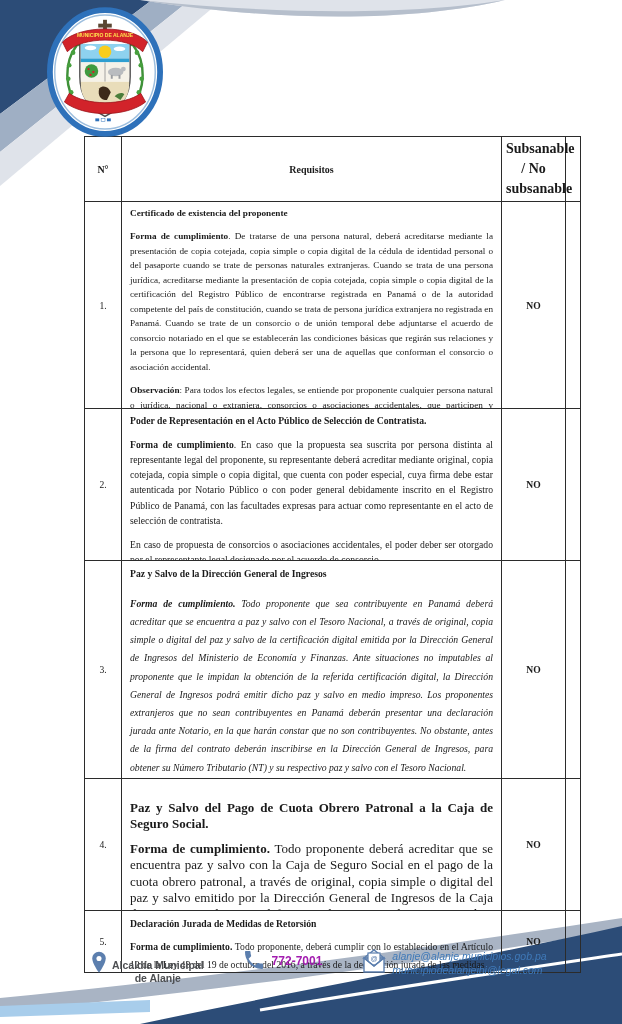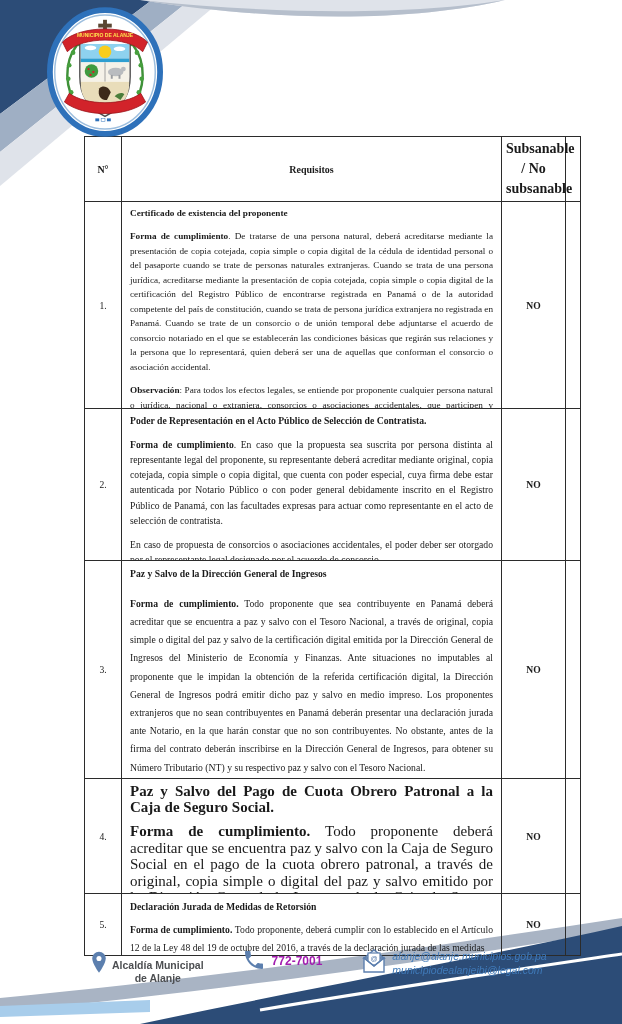--- a/index.html
+++ b/index.html
@@ -29,22 +29,22 @@
   .cellwrap{padding:3px 8px 0 8px;overflow:hidden;text-align:justify;}
   .req-title{font-weight:bold;}
   .para{margin:0;}
   .lead{font-weight:bold;}
   
   .r1 .cellwrap{font-size:9.2px;line-height:14.5px;height:202px;}
   .r1 .para{margin-top:9px;}
   .r2 .cellwrap{font-size:9.7px;line-height:15.2px;height:147px;}
   .r2 .para{margin-top:9px;}
   .r3 .cellwrap{font-size:9.7px;line-height:18.2px;height:213px;}
-  .r3 .para{margin-top:12px;}
-  .r4 .cellwrap{font-size:15px;line-height:16.4px;height:110px;}
+  .r3 .para{margin-top:12px;font-style:italic;}
+  .r4 .cellwrap{font-size:13px;line-height:16.4px;height:110px;margin-top:18px;}
   .r4 .para{margin-top:8px;}
   .r5 .cellwrap{font-size:9.7px;line-height:17.6px;height:57px;}
   .r5 .para{margin-top:6px;}
   tr.r1{height:207px;} tr.r2{height:152px;} tr.r3{height:218px;} tr.r4{height:115px;}
   tr.r5{height:62px;} tr.hrow{height:45px;}
 
   
   #footer-contacts{position:absolute;left:84px;top:948px;width:470px;z-index:3;
                    display:flex;align-items:flex-start;
                    font-family:"Liberation Sans",sans-serif;}

